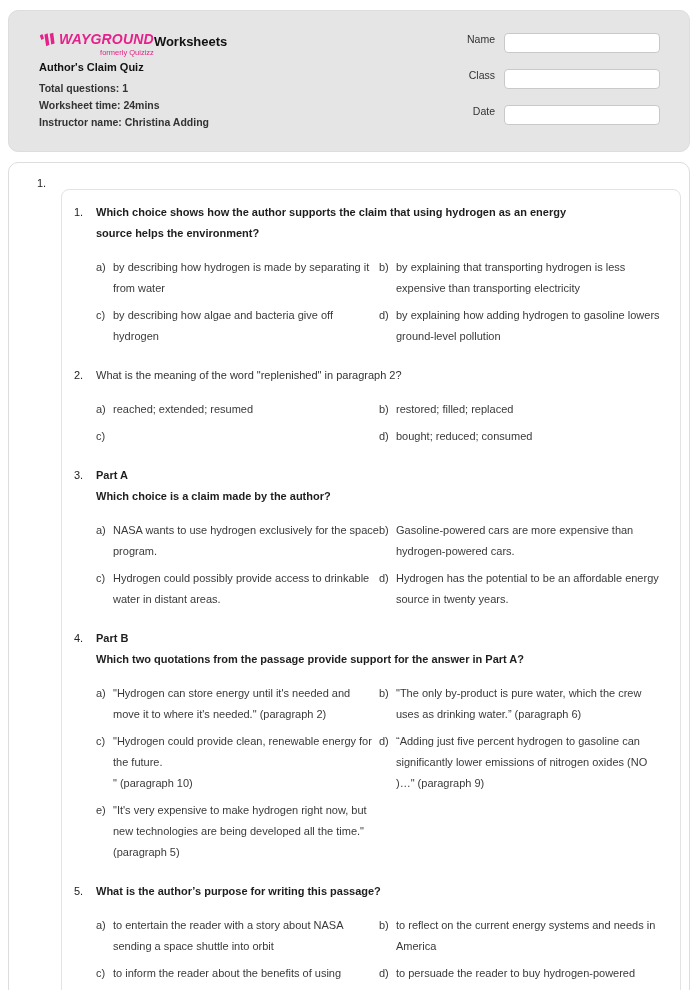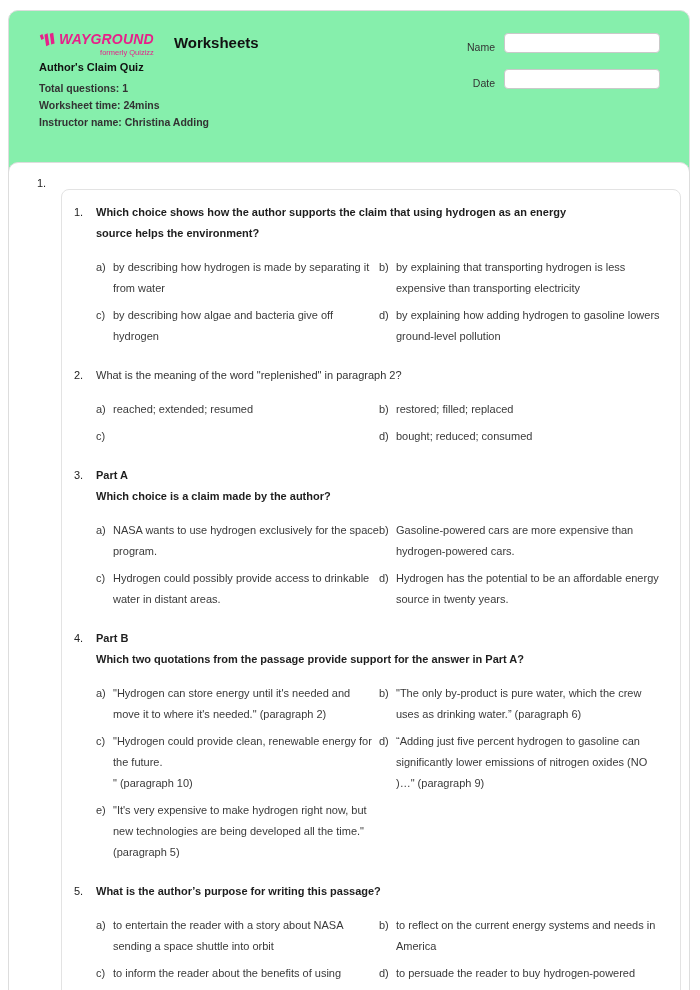--- a/index.html
+++ b/index.html
@@ -11,45 +11,45 @@
     overflow: hidden;
     background: #fff;
     font-family: "Liberation Sans", sans-serif;
     color: #222;
   }
 
   
   .header-card {
     position: absolute;
     left: 8px; top: 10px;
-    width: 682px; height: 180px;
-    background: #86efac;
+    width: 682px; height: 142px;
+    background: #e5e5e5;
     border: 1px solid #ddd;
     border-radius: 10px;
   }
   .header-left { position: absolute; left: 30px; top: 20px; }
   .logo-row { display: flex; align-items: flex-start; }
   .logo-col { display: flex; flex-direction: column; }
   .logo-top { display: flex; align-items: center; }
   .logo-mark { margin-right: 3px; display: inline-flex; }
   .brand {
     font-size: 14px; font-weight: 800; font-style: italic;
     letter-spacing: 0.2px; color: #e6218a;
   }
   .tagline {
     font-size: 7.5px; color: #e6218a;
     align-self: flex-end; margin-top: 1px;
   }
-  .product { font-size: 15px; font-weight: bold; color: #111; margin: 3px 0 0 20px; }
+  .product { font-size: 13px; font-weight: bold; color: #111; margin: 3px 0 0 0; }
   .quiz-title { font-size: 11px; font-weight: bold; color: #111; margin-top: 4px; }
   .meta { margin-top: 7px; }
   .meta-line { font-size: 10.5px; color: #333; line-height: 17px; font-weight: bold; }
 
   .header-fields { position: absolute; right: 29px; top: 22px; }
-  .field-row { display: flex; align-items: flex-end; margin-bottom: 16px; }
+  .field-row { display: flex; align-items: flex-start; margin-bottom: 16px; }
   .field-label {
     width: 56px; text-align: right; font-size: 10.5px;
     color: #333; margin-right: 9px;
   }
   .field-input {
     width: 156px; height: 20px;
     border: 1px solid #c9c9c9; border-radius: 4px;
     background: #fff; outline: none;
     font-family: "Liberation Sans", sans-serif; font-size: 11px; padding: 0 6px;
   }
@@ -120,20 +120,24 @@
         <div class="meta-line">Instructor name: Christina Adding</div>
       </div>
     </div>
 
     <div class="header-fields">
       <div class="field-row">
         <span class="field-label">Name</span>
         <input class="field-input" type="text" value="" style="">
       </div>
       <div class="field-row">
+        <span class="field-label">Class</span>
+        <input class="field-input" type="text" value="" style="">
+      </div>
+      <div class="field-row">
         <span class="field-label">Date</span>
         <input class="field-input" type="text" value="" style="">
       </div>
     </div>
   </div>
 
   <div class="questions-card">
     <div class="outer-num">1.</div>
 
     <div class="question-box">

